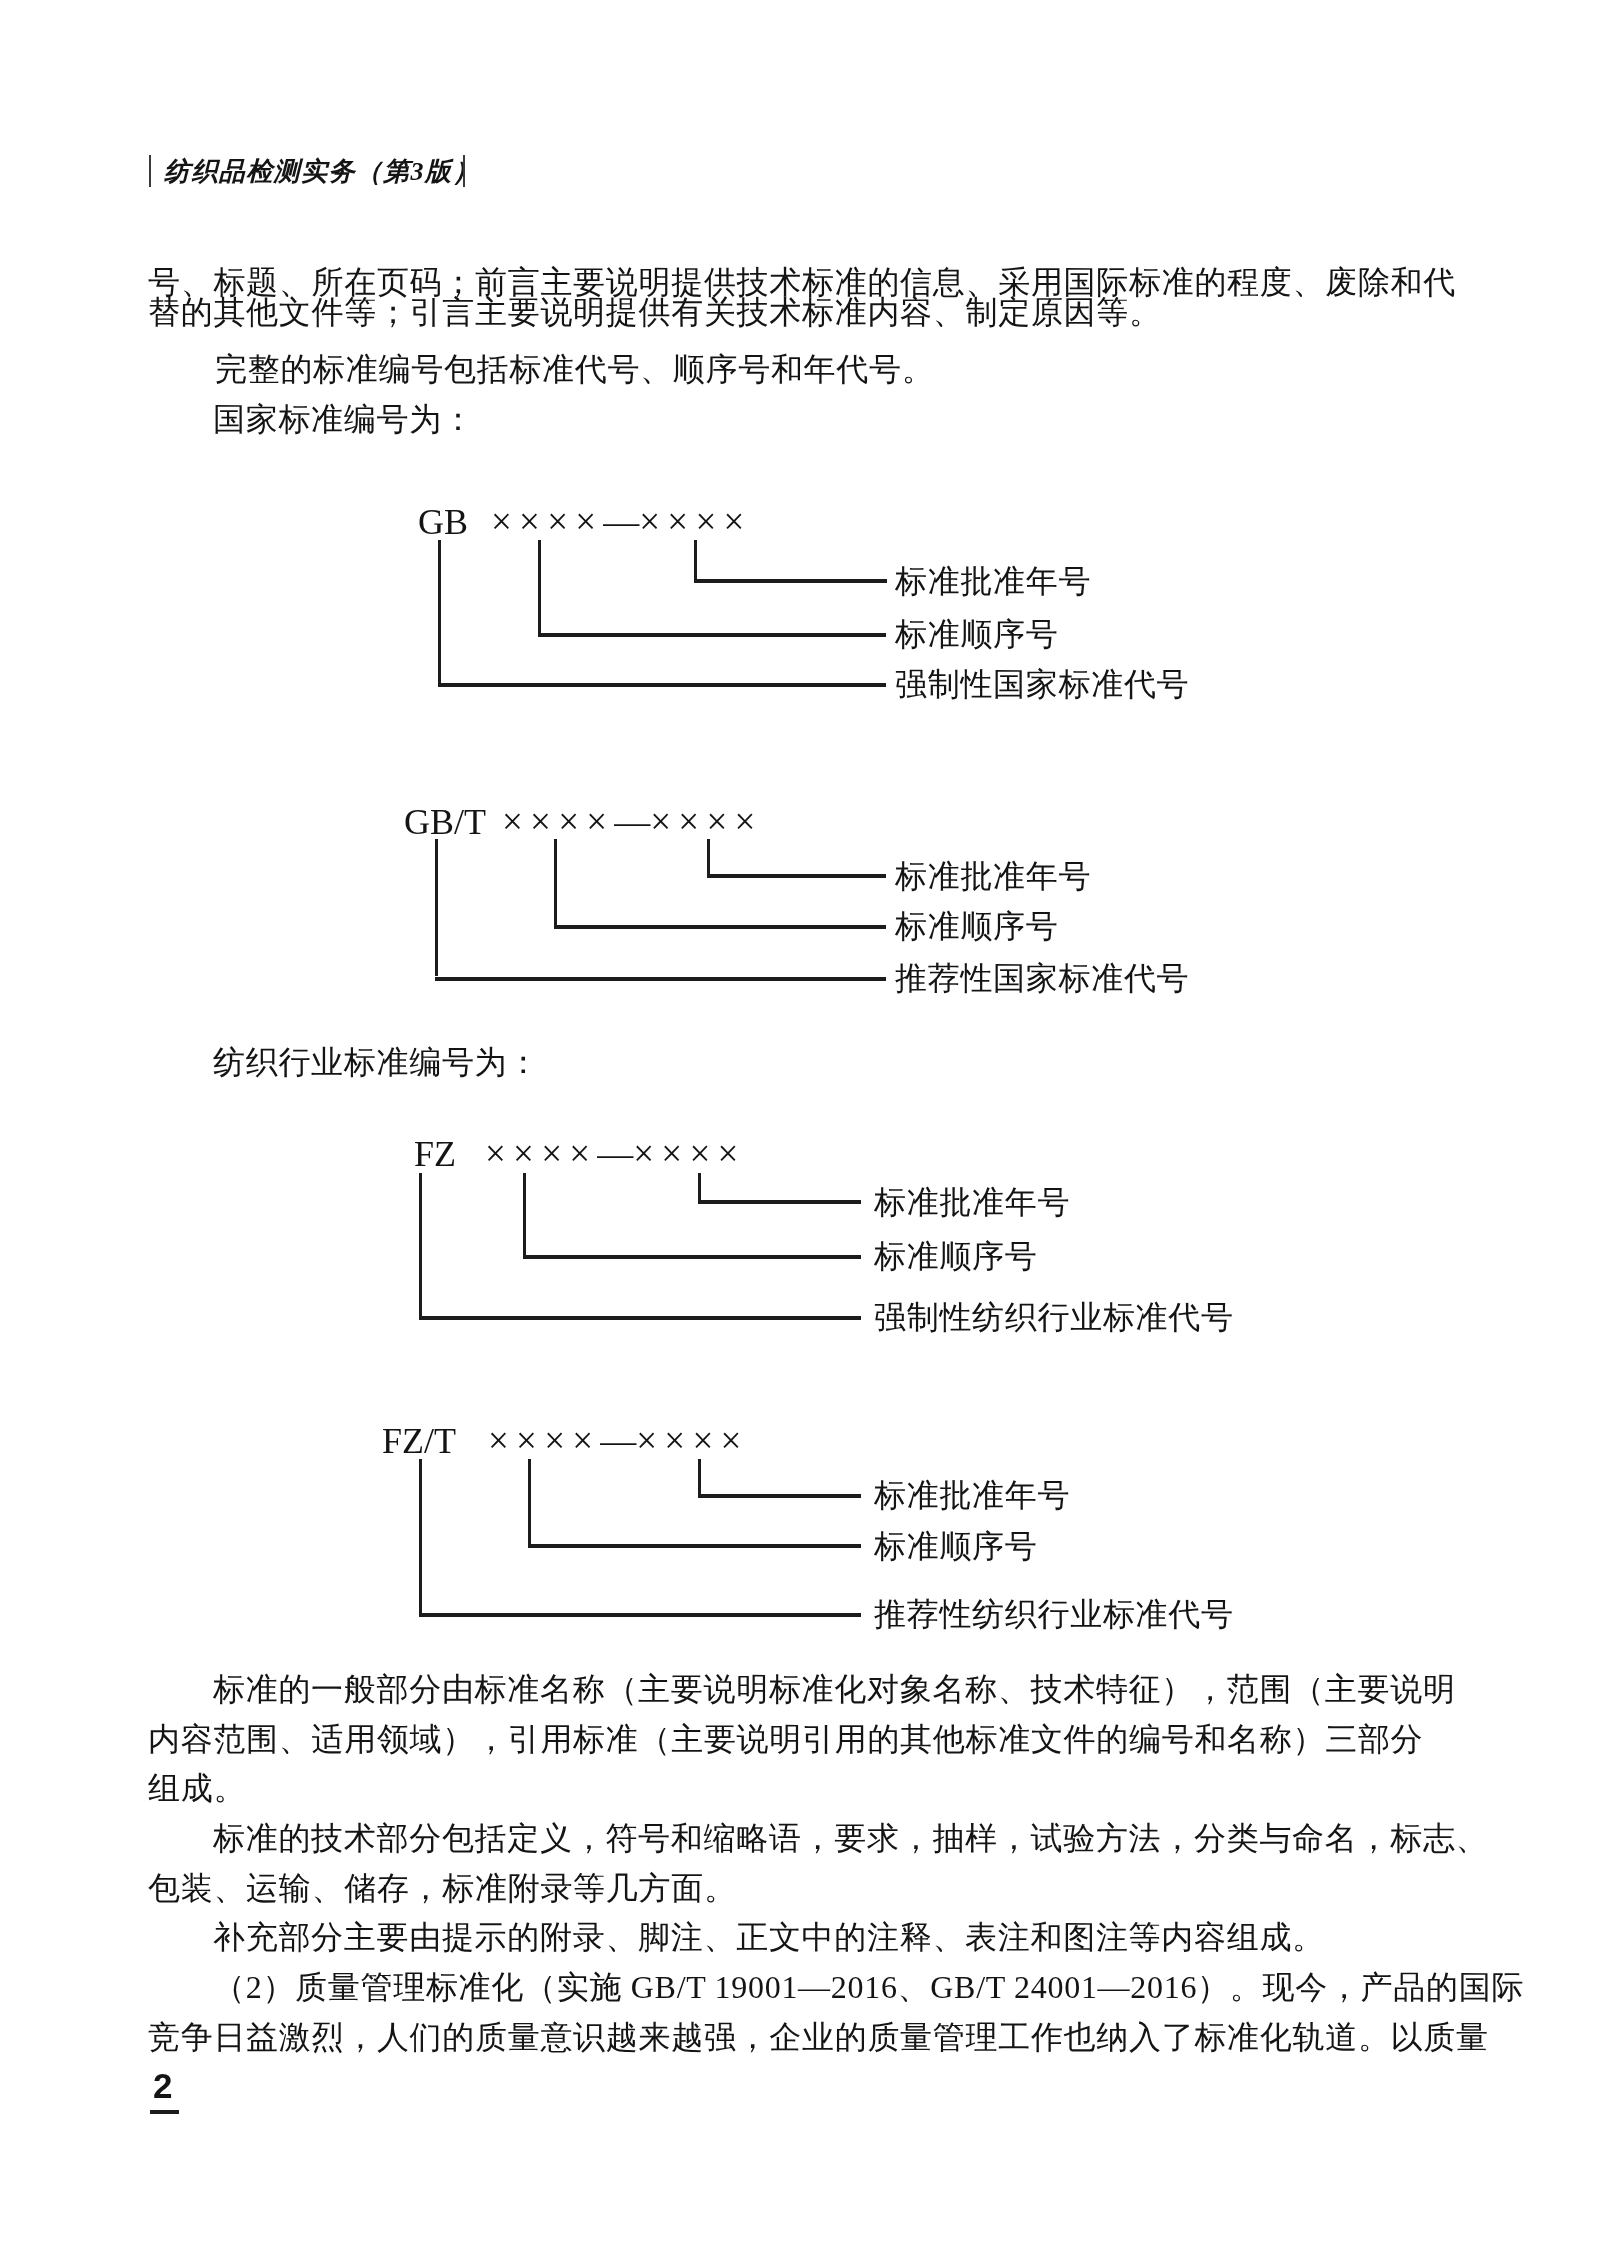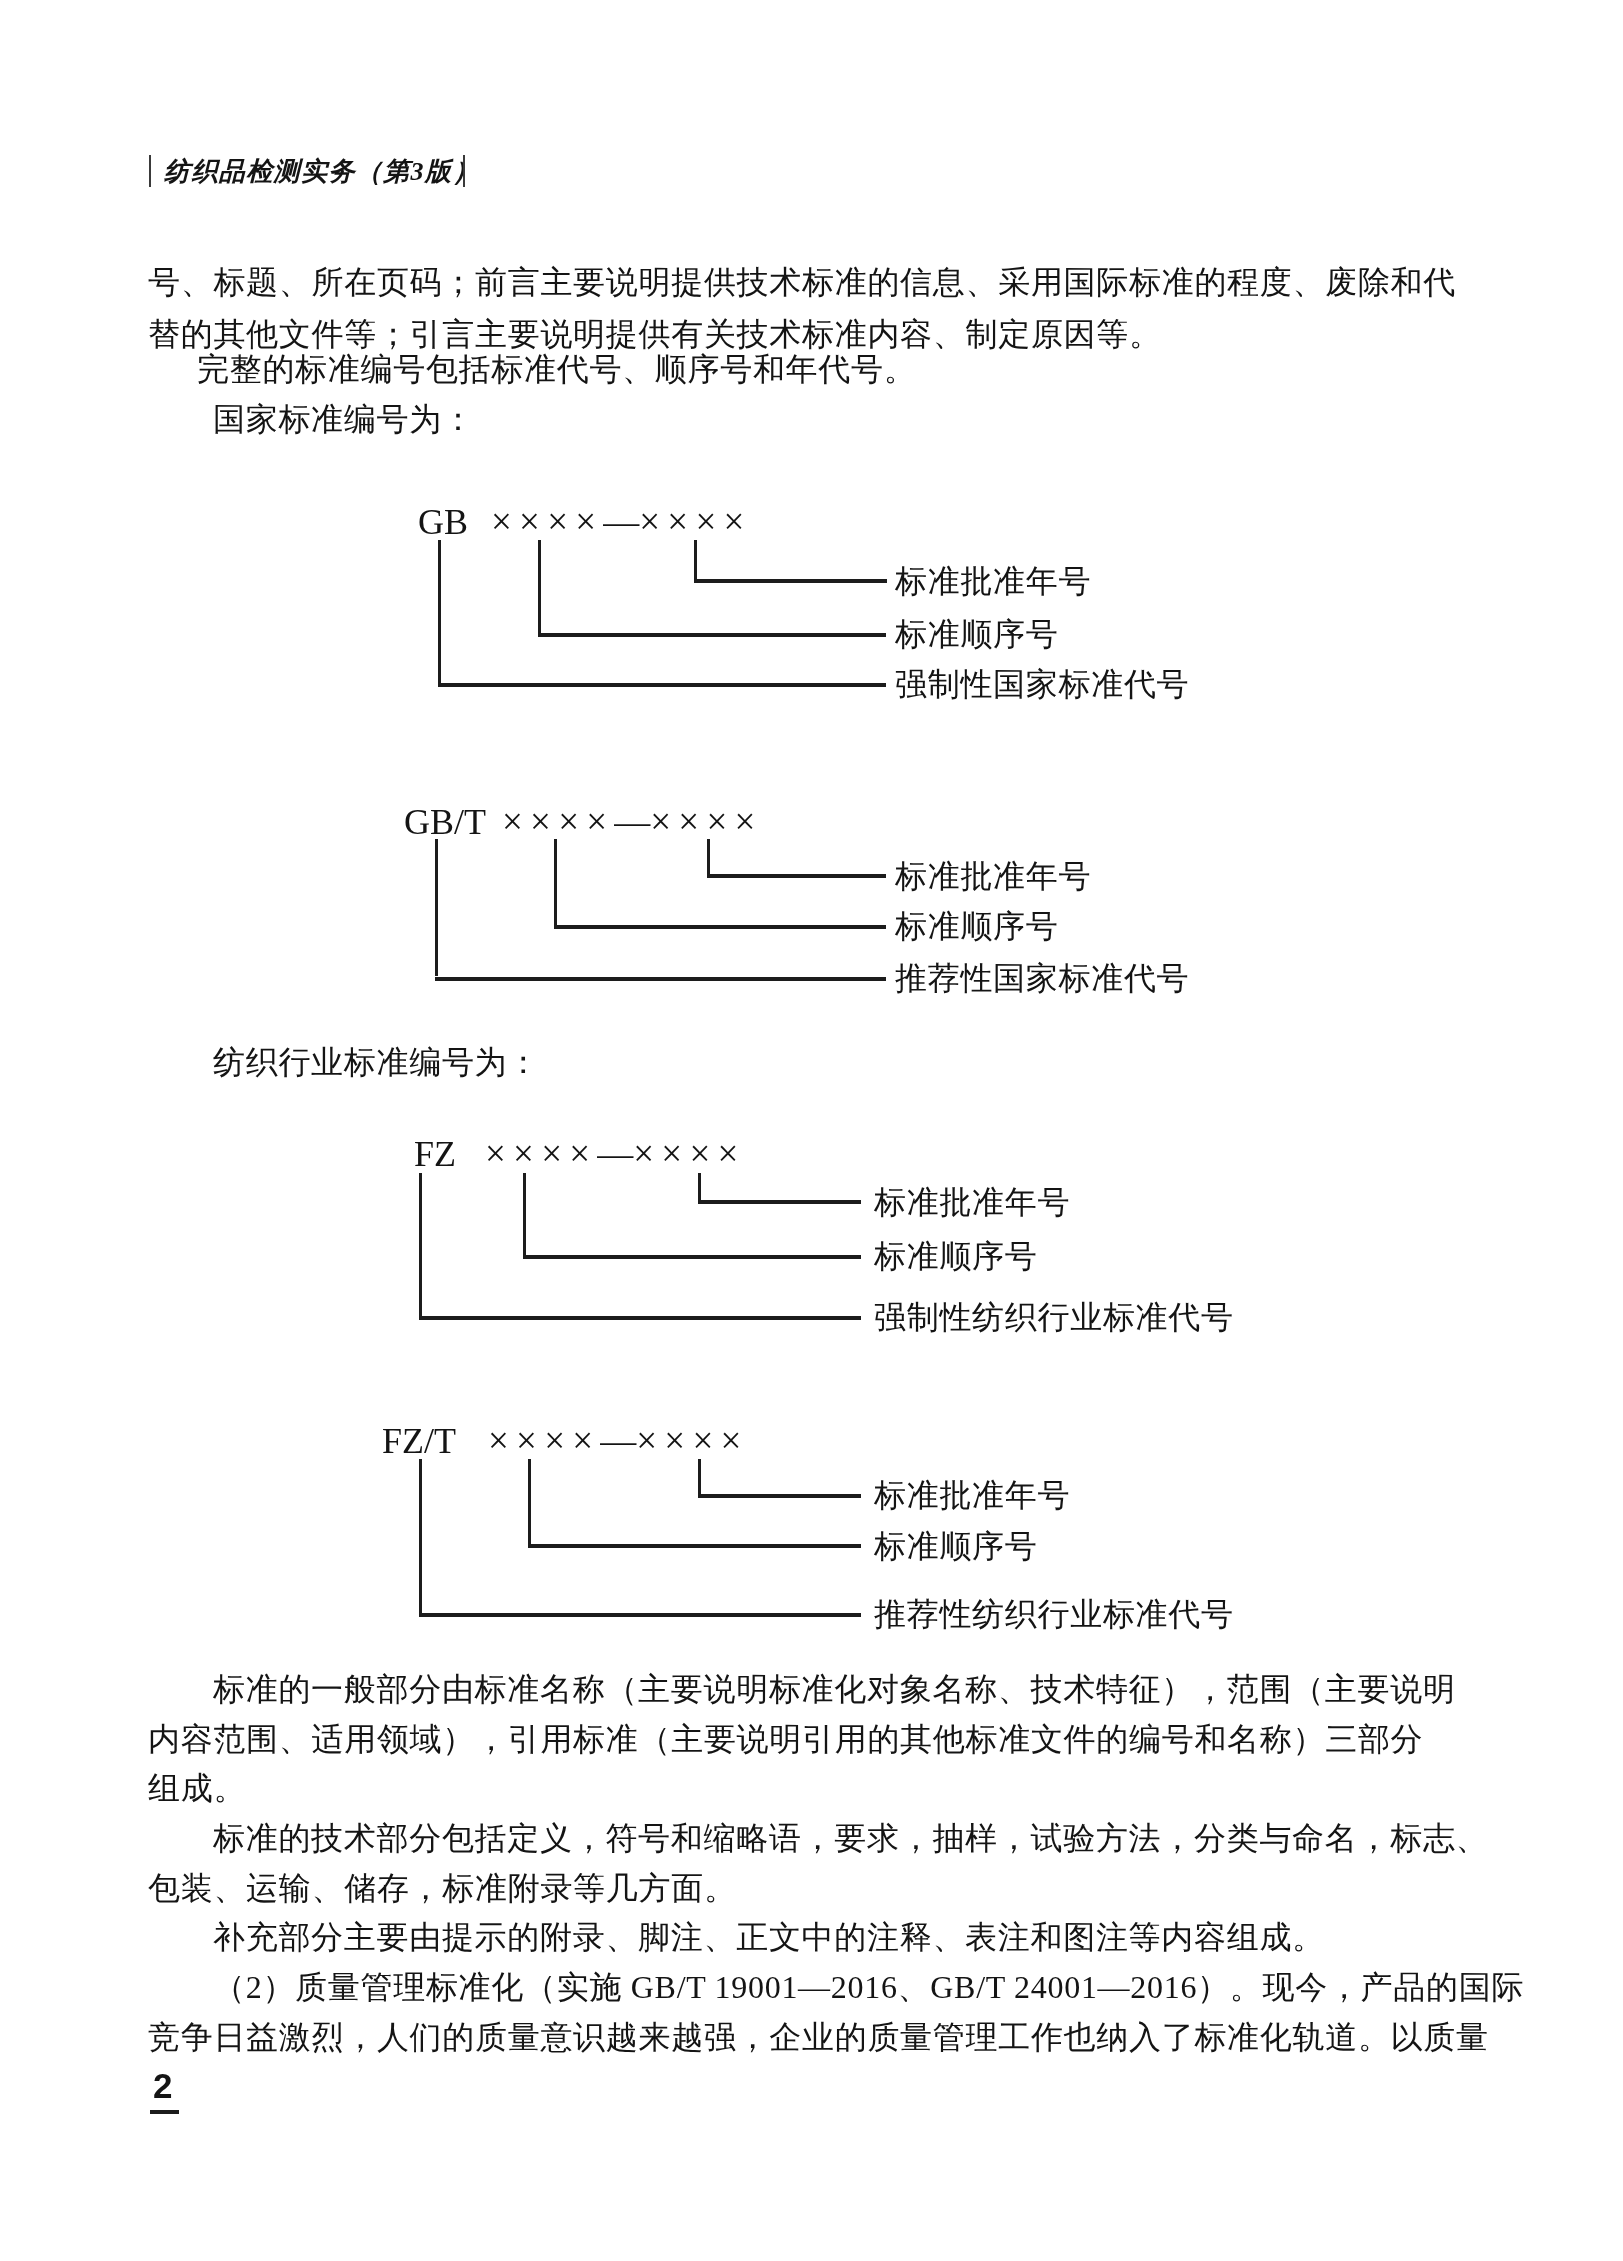--- a/index.html
+++ b/index.html
@@ -50,22 +50,22 @@
 </head>
 <body>
 
 <div class="page">
 
   <div class="hdr-bar" style="left:149px;top:155px;"></div>
   <div class="hdr-title" style="left:164px;top:154px;">纺织品检测实务（第3版）</div>
   <div class="hdr-bar" style="left:463px;top:155px;"></div>
 
   <div class="bl" style="left:148px;top:264px;">号、标题、所在页码；前言主要说明提供技术标准的信息、采用国际标准的程度、废除和代</div>
-  <div class="bl" style="left:148px;top:316px;">替的其他文件等；引言主要说明提供有关技术标准内容、制定原因等。</div>
-  <div class="bl" style="left:197px;top:351px;">完整的标准编号包括标准代号、顺序号和年代号。</div>
+  <div class="bl" style="left:148px;top:294px;">替的其他文件等；引言主要说明提供有关技术标准内容、制定原因等。</div>
+  <div class="bl" style="left:215px;top:351px;">完整的标准编号包括标准代号、顺序号和年代号。</div>
   <div class="bl" style="left:213px;top:401px;">国家标准编号为：</div>
 
   <div>
     <div class="formula" style="left:418px;top:502px;"><span>GB</span><span class="xg xg1">××××</span><span class="dash">—</span><span class="xg">××××</span></div>
     <div class="vl" style="left:694px;top:540px;height:40px;"></div>
     <div class="hl" style="left:694px;top:579px;width:193px;"></div>
     <div class="lbl" style="left:895px;top:564px;">标准批准年号</div>
     <div class="vl" style="left:538px;top:540px;height:94px;"></div>
     <div class="hl" style="left:538px;top:633px;width:348px;"></div>
     <div class="lbl" style="left:895px;top:617px;">标准顺序号</div>

